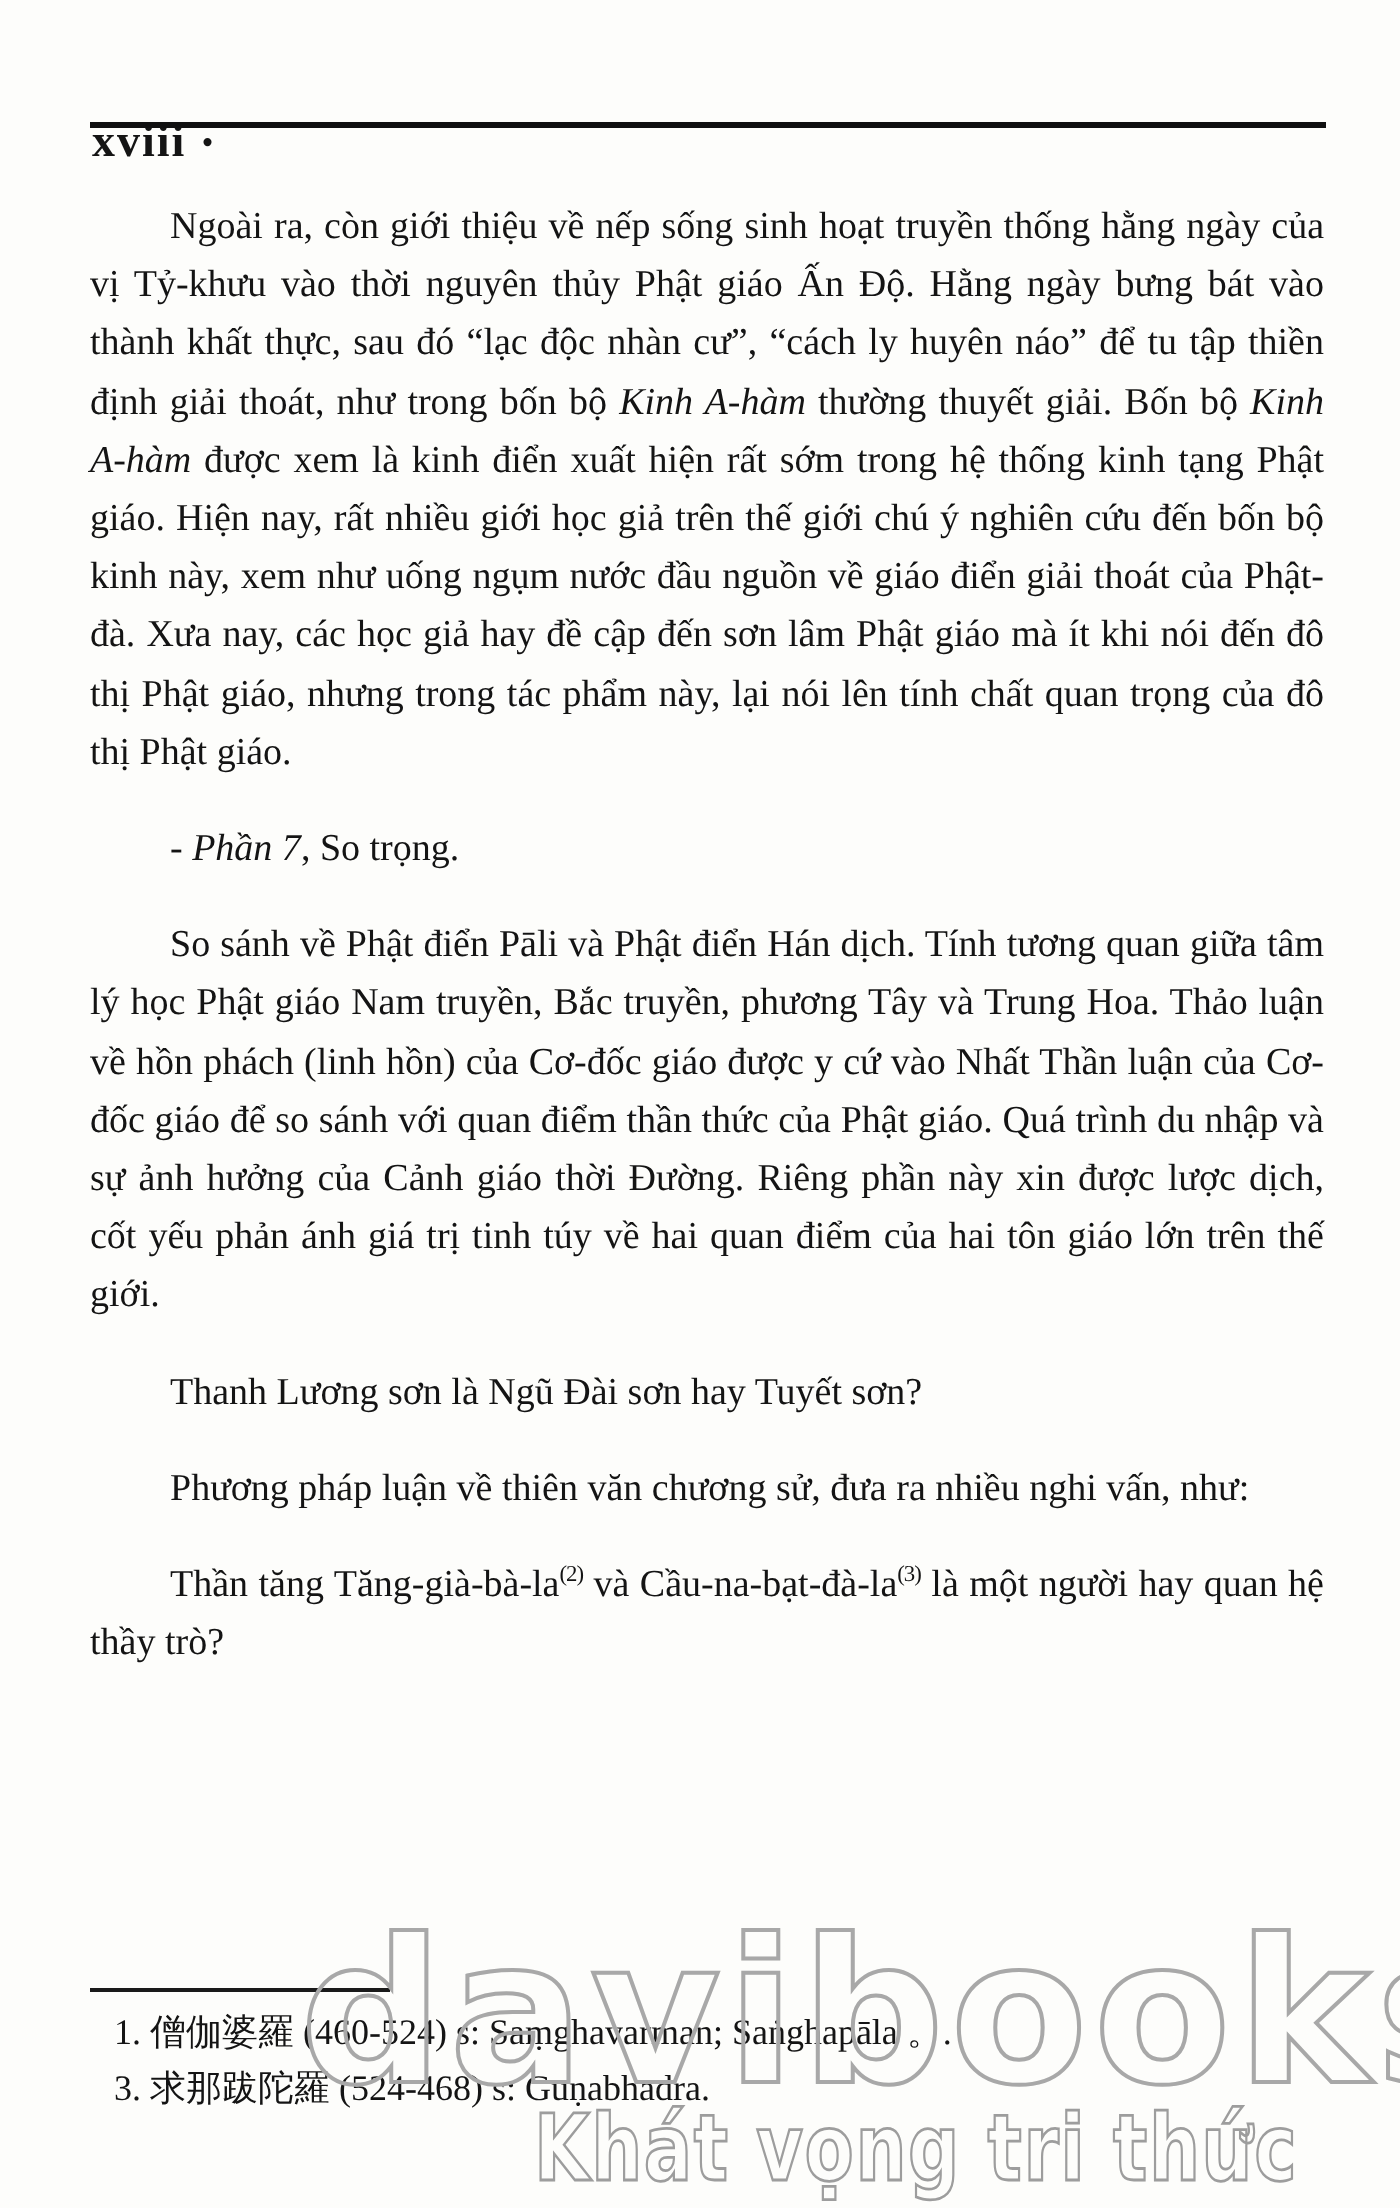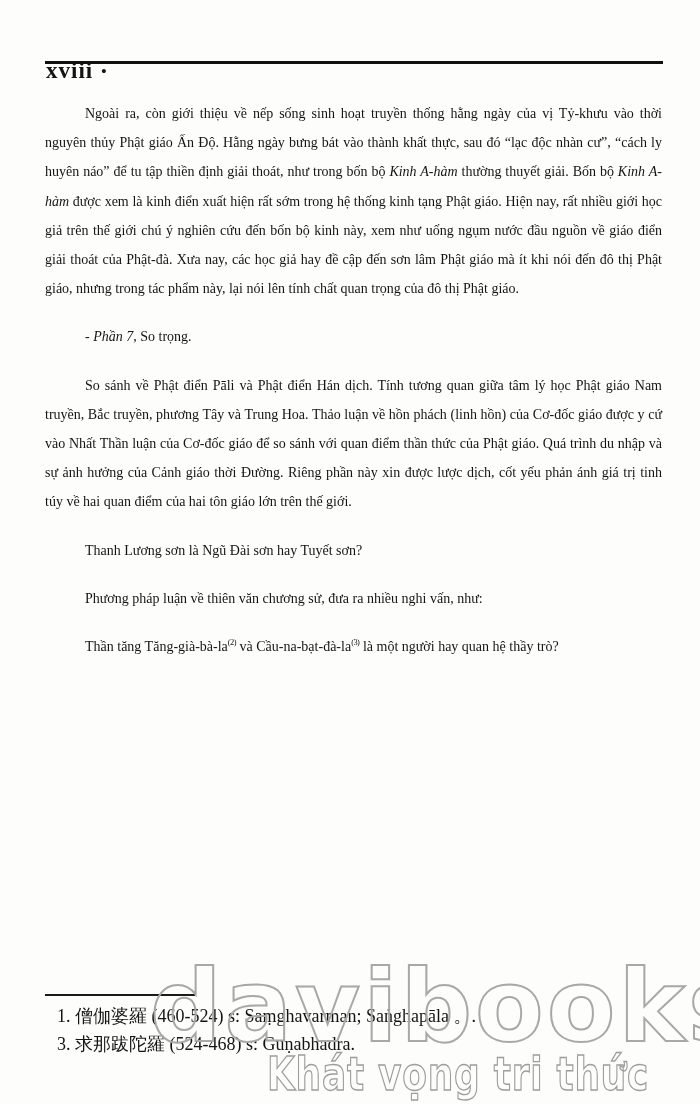--- a/index.html
+++ b/index.html
@@ -25,21 +25,21 @@
     position:absolute; left:45px; top:61px;
     width:618px; height:3px; background:#101010;
   }
   
   .body-text {
     position:absolute; left:45px; top:99px; width:617px;
     text-align:justify;
   }
   .para {
     margin:0 0 19px 0;
-    font-size:14px; line-height:29.2px;
+    font-size:19px; line-height:29.2px;
     text-indent:40px;
   }
   .italic { font-style:italic; }
   .para sup { font-size:0.6em; line-height:0; letter-spacing:-0.5px; }
   
   .footnote-rule {
     position:absolute; left:45px; top:994px;
     width:150px; height:2px; background:#1a1a1a;
   }
   .footnotes {

